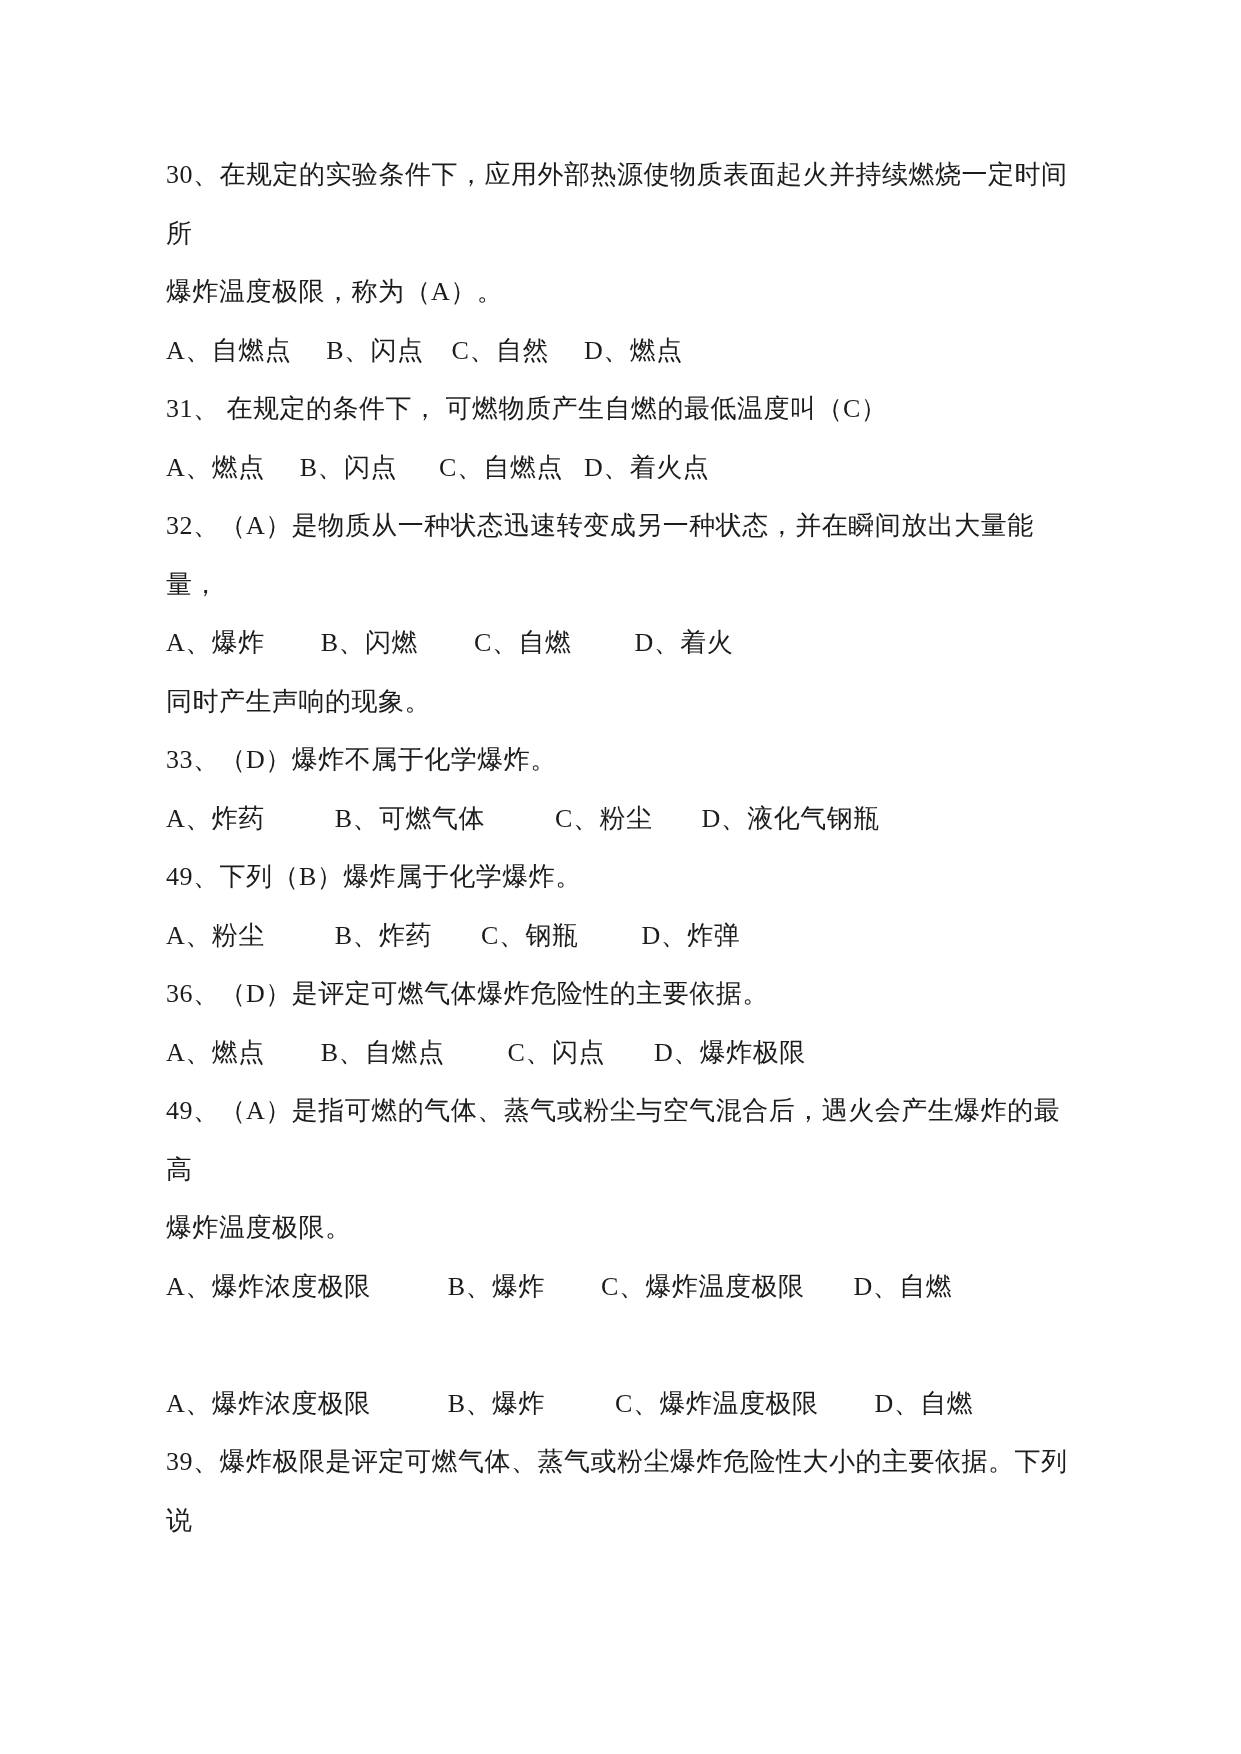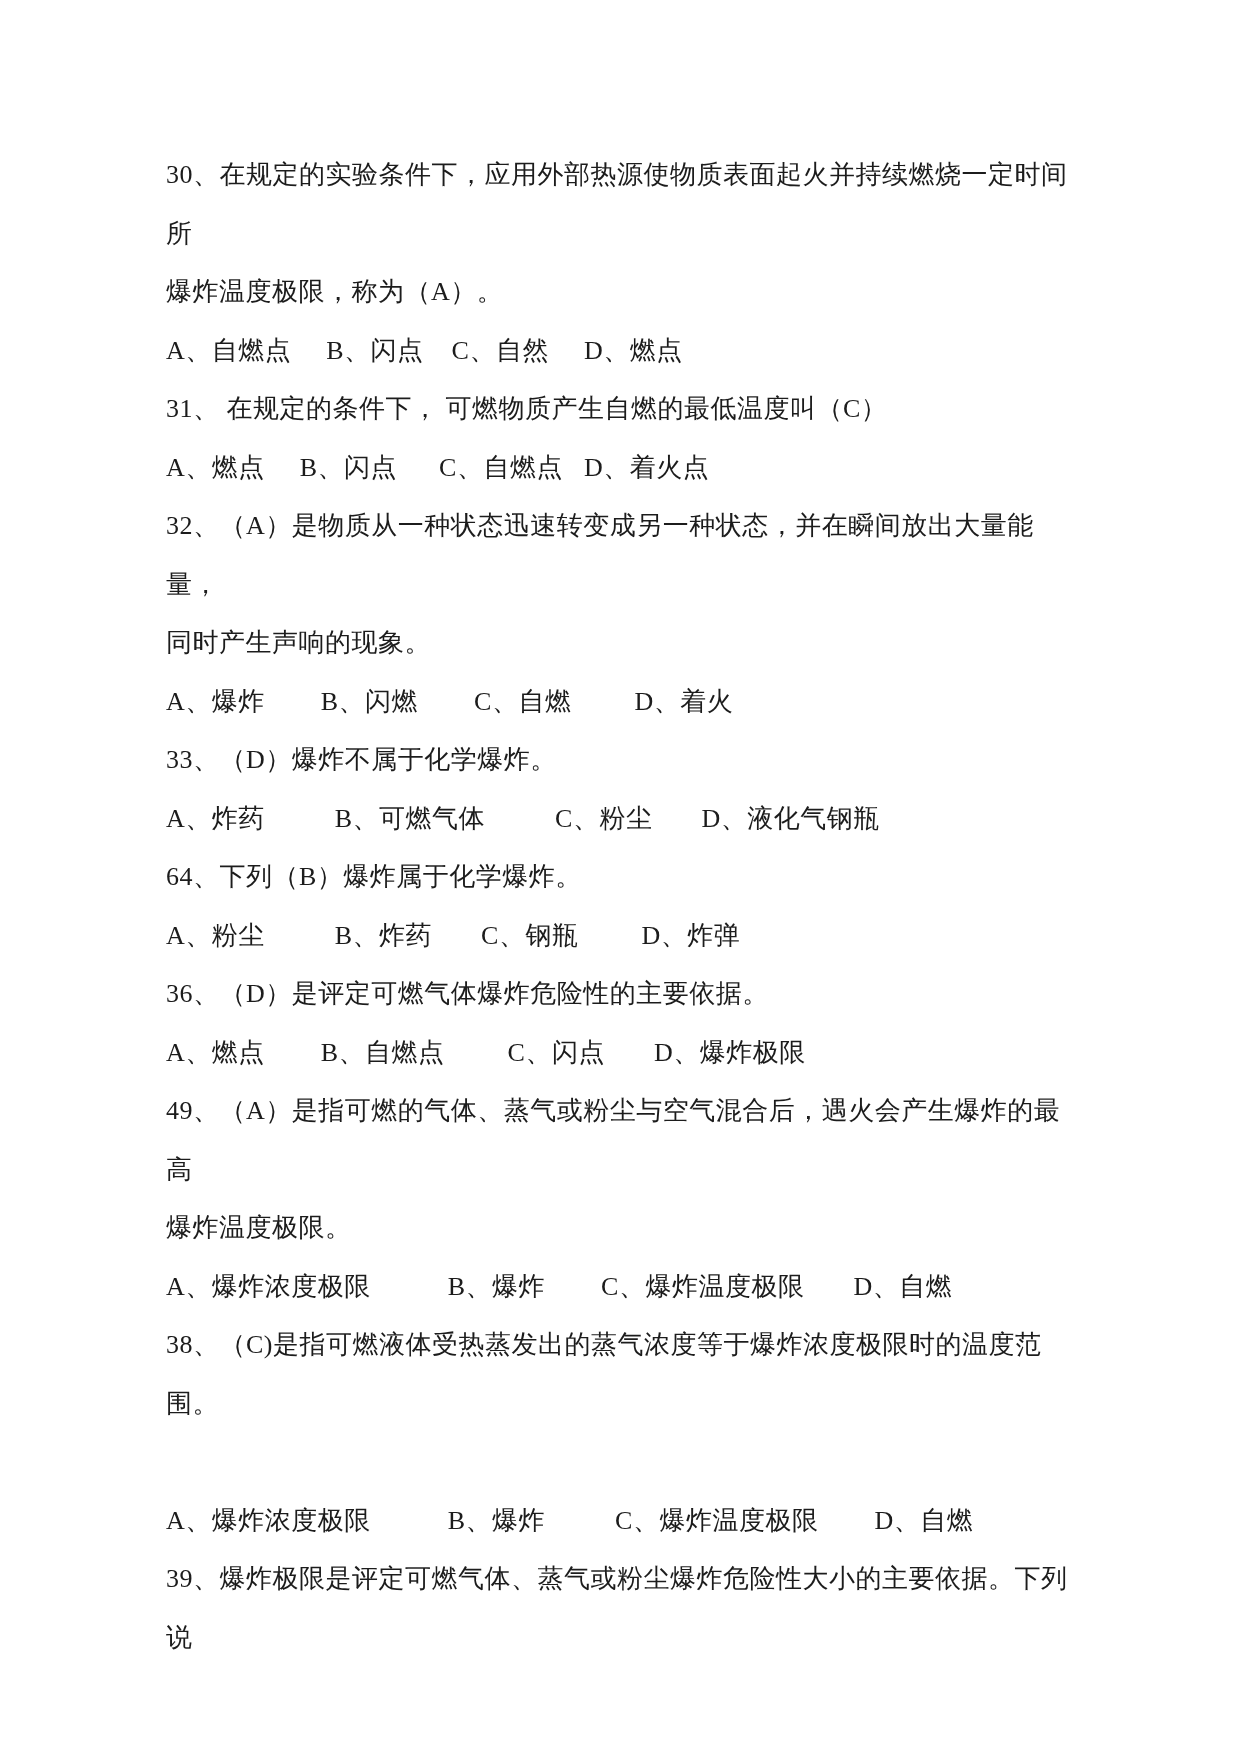--- a/index.html
+++ b/index.html
@@ -37,30 +37,29 @@
 <body>
 
 <div class="page">
   <div class="doc-body">
     <p class="doc-line">30、在规定的实验条件下，应用外部热源使物质表面起火并持续燃烧一定时间所</p>
     <p class="doc-line">爆炸温度极限，称为（A）。</p>
     <p class="doc-line">A、自燃点     B、闪点    C、自然     D、燃点</p>
     <p class="doc-line">31、 在规定的条件下， 可燃物质产生自燃的最低温度叫（C）</p>
     <p class="doc-line">A、燃点     B、闪点      C、自燃点   D、着火点</p>
     <p class="doc-line">32、（A）是物质从一种状态迅速转变成另一种状态，并在瞬间放出大量能量，</p>
+    <p class="doc-line">A、爆炸        B、闪燃        C、自燃         D、着火</p>
     <p class="doc-line">同时产生声响的现象。</p>
-    <p class="doc-line">A、爆炸        B、闪燃        C、自燃         D、着火</p>
     <p class="doc-line">33、（D）爆炸不属于化学爆炸。</p>
     <p class="doc-line">A、炸药          B、可燃气体          C、粉尘       D、液化气钢瓶</p>
-    <p class="doc-line">64、下列（B）爆炸属于化学爆炸。</p>
+    <p class="doc-line">49、下列（B）爆炸属于化学爆炸。</p>
     <p class="doc-line">A、粉尘          B、炸药       C、钢瓶         D、炸弹</p>
     <p class="doc-line">36、（D）是评定可燃气体爆炸危险性的主要依据。</p>
     <p class="doc-line">A、燃点        B、自燃点         C、闪点       D、爆炸极限</p>
     <p class="doc-line">49、（A）是指可燃的气体、蒸气或粉尘与空气混合后，遇火会产生爆炸的最高</p>
     <p class="doc-line">爆炸温度极限。</p>
     <p class="doc-line">A、爆炸浓度极限           B、爆炸        C、爆炸温度极限       D、自燃</p>
-    <p class="doc-line">38、（C)是指可燃液体受热蒸发出的蒸气浓度等于爆炸浓度极限时的温度范围。</p>
     <p class="doc-line"></p>
     <p class="doc-line">A、爆炸浓度极限           B、爆炸          C、爆炸温度极限        D、自燃</p>
     <p class="doc-line">39、爆炸极限是评定可燃气体、蒸气或粉尘爆炸危险性大小的主要依据。下列说</p>
 
   </div>
 </div>
 
 </body></html>

